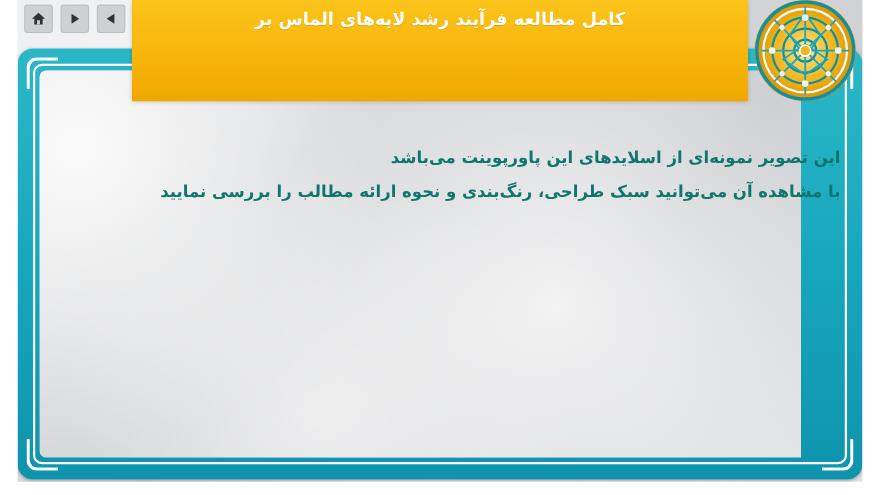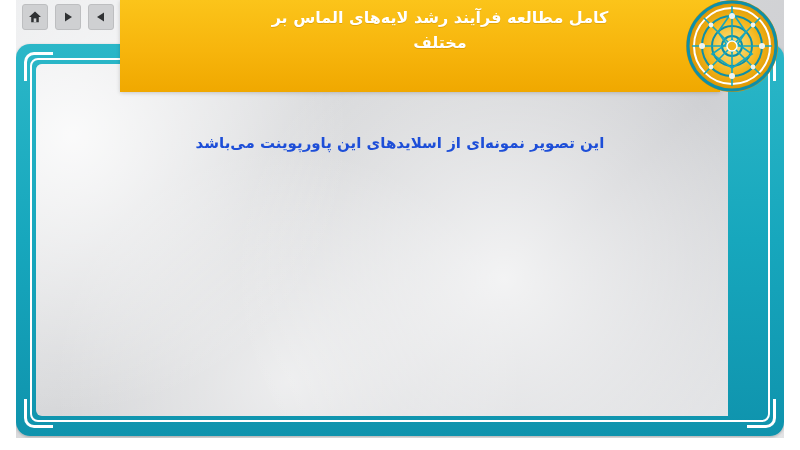--- a/index.html
+++ b/index.html
@@ -89,21 +89,20 @@
     left: 120px;
     top: 0;
     width: 560px;
     height: 92px;
     background: linear-gradient(180deg, #fbc41a 0%, #f7b50c 55%, #f0a800 100%);
     display: flex;
     align-items: flex-start;
     justify-content: center;
     box-shadow: 0 1px 4px rgba(0,0,0,0.18);
     overflow: hidden;
-    padding-left: 40px;
   }
   .title-text {
     direction: rtl;
     text-align: center;
     color: #ffffff;
     font-size: 16px;
     font-weight: bold;
     line-height: 1.55;
     padding: 6px 58px 0 58px;
     text-shadow: 0 1px 0 rgba(180,120,0,0.35);
@@ -140,22 +139,22 @@
     height: 96px;
   }
 
   
   .body-text {
     position: absolute;
     left: 36px;
     top: 128px;
     width: 728px;
     direction: rtl;
-    text-align: center;
-    color: #1d4ed8;
+    text-align: right;
+    color: #0f766e;
     font-size: 15px;
     line-height: 2.05;
     font-weight: bold;
   }
   .body-line { display: block; white-space: nowrap; }
 
   
   .bottom-strip {
     position: absolute;
     left: 0;
@@ -187,26 +186,26 @@
     <div class="bg-base" style="transform: translate(-36px,-64px); width:800px; height:450px;"></div>
   </div>
   <div class="frame-inner"></div>
   <div class="corner tl"></div>
   <div class="corner tr"></div>
   <div class="corner bl"></div>
   <div class="corner br"></div>
 
   <div class="body-text">
     <span class="body-line">این تصویر نمونه‌ای از اسلایدهای این پاورپوینت می‌باشد</span>
+    <span class="body-line">با مشاهده آن می‌توانید سبک طراحی، رنگ‌بندی و نحوه ارائه مطالب را بررسی نمایید</span>
   </div>
 
   <div class="title-banner">
     <div class="title-text">
       <span class="body-line">کامل مطالعه فرآیند رشد لایه‌های الماس بر</span>
-      <span class="body-line">مختلف</span>
     </div>
   </div>
 
   <div class="medallion">
     <svg width="96" height="96" viewBox="0 0 96 96" aria-hidden="true">
       <defs>
         <radialGradient id="gold" cx="50%" cy="50%" r="50%">
           <stop offset="0%" stop-color="#fde58a"></stop>
           <stop offset="60%" stop-color="#f3b51a"></stop>
           <stop offset="100%" stop-color="#d89100"></stop>

